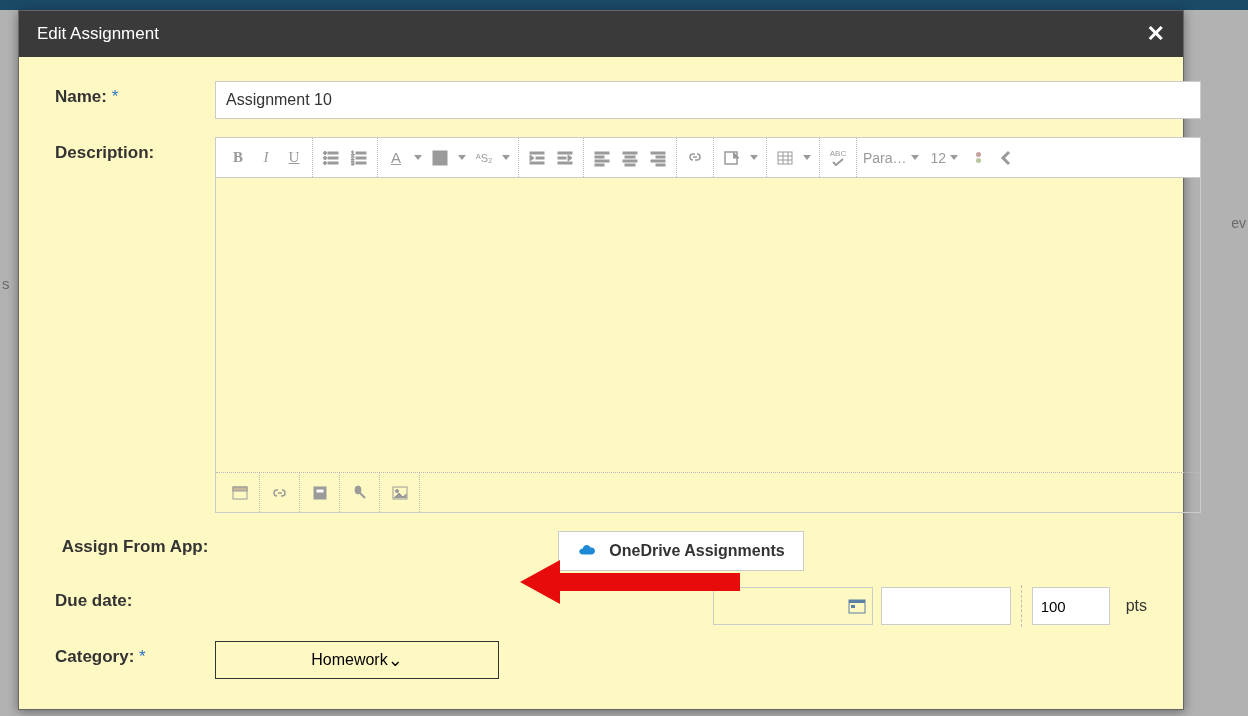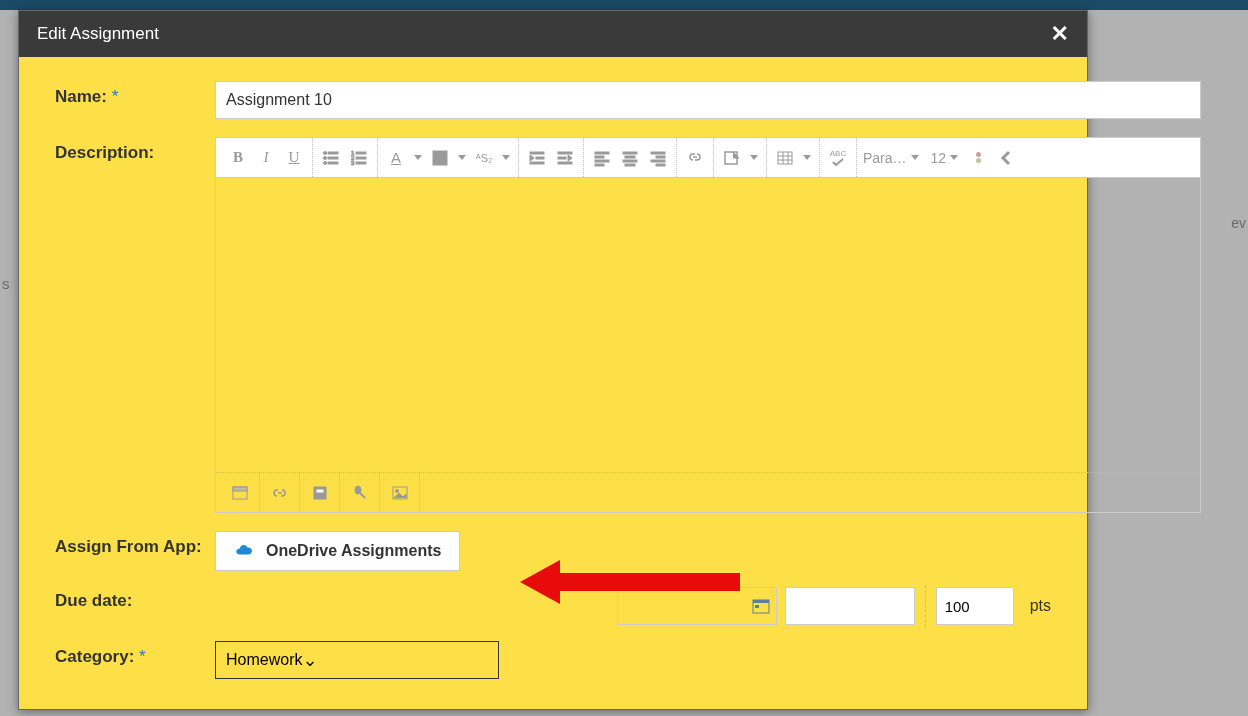--- a/index.html
+++ b/index.html
@@ -15,22 +15,22 @@
   position: absolute; inset: 0;
   background: #b2b2b2;
 }
 .back-header {
   position: absolute; top: 0; left: 0; right: 0; height: 10px;
   background: #1b4a66;
 }
 .modal {
   position: absolute;
   top: 10px; left: 18px;
-  width: 1070px;
-  background: #fde047;
+  width: 1166px;
+  background: #fef9c3;
   border: 1px solid #666;
   box-shadow: 0 2px 10px rgba(0,0,0,.4);
 }
 .modal-header {
   background: #3a3a3a;
   color: #fff;
   padding: 12px 18px;
   display: flex;
   justify-content: space-between;
   align-items: center;
@@ -85,21 +85,21 @@
   width: 0; height: 0; border-top: 22px solid transparent; border-bottom: 22px solid transparent; border-right: 40px solid #e70b0b;
 }
 .arrow-shaft { width: 180px; height: 18px; background:#e70b0b; }
 .small-input { border:1px solid #ccc; height:38px; padding:4px 8px; font-size:15px; }
 .date-input { width: 160px; display:flex; align-items:center; justify-content:flex-end; padding-right:6px; cursor:pointer; }
 .time-input { width: 130px; }
 .dashed-sep { border-left: 1px dashed #bbb; height: 42px; margin: 0 10px; }
 .pts-input { width: 78px; }
 .pts-label { margin-left: 16px; font-size: 16px; color:#333; }
 .select-wrap {
-  width: 284px; height: 38px; border:1px solid #333; display:flex; align-items:center; justify-content:flex-start; padding: 0 10px; font-size:16px; cursor:pointer;
+  width: 284px; height: 38px; border:1px solid #333; display:flex; align-items:center; justify-content:center; padding: 0 10px; font-size:16px; cursor:pointer;
 }
 .select-caret { font-size: 18px; }
 .cal-icon { width:18px; height:16px; }
 .back-blur-s { position:absolute; top:275px; left:2px; color:#6a6a6a; font-size:15px; }
 .back-blur-v { position:absolute; top:215px; right:2px; color:#6a6a6a; font-size:14px; }
 </style>
 </head>
 <body>
 
 <div class="backdrop">
@@ -311,21 +311,21 @@
                   <rect x="2" y="3" width="14" height="12" fill="none" stroke="#9a9a9a"></rect>
                   <circle cx="6" cy="7" r="1.5" fill="#9a9a9a"></circle>
                   <polyline points="3,14 8,9 12,13 15,10 15,14" fill="#9a9a9a"></polyline>
                 </svg>
             </div>
           </div>
         </div>
       </div>
     </div>
 
-    <div class="row row-tight" style="margin-top:4px;">
+    <div class="row row-tight" style="margin-top:4px;text-align:center;">
       <div class="label-col">Assign From App:</div>
       <div class="field-col">
         <div class="app-btn">
           <svg class="onedrive-icon" viewBox="0 0 24 16">
             <path d="M6 12c-2 0-4-1.5-4-3.5S4 5 6 5c.3-2 2.2-4 4.5-4 2 0 3.7 1.3 4.3 3.1.3-.1.7-.1 1-.1 2.3 0 4.2 1.8 4.2 4s-1.9 4-4.2 4H6z" fill="#1e8ad6"></path>
           </svg>
           <span>OneDrive Assignments</span>
         </div>
       </div>
     </div>

